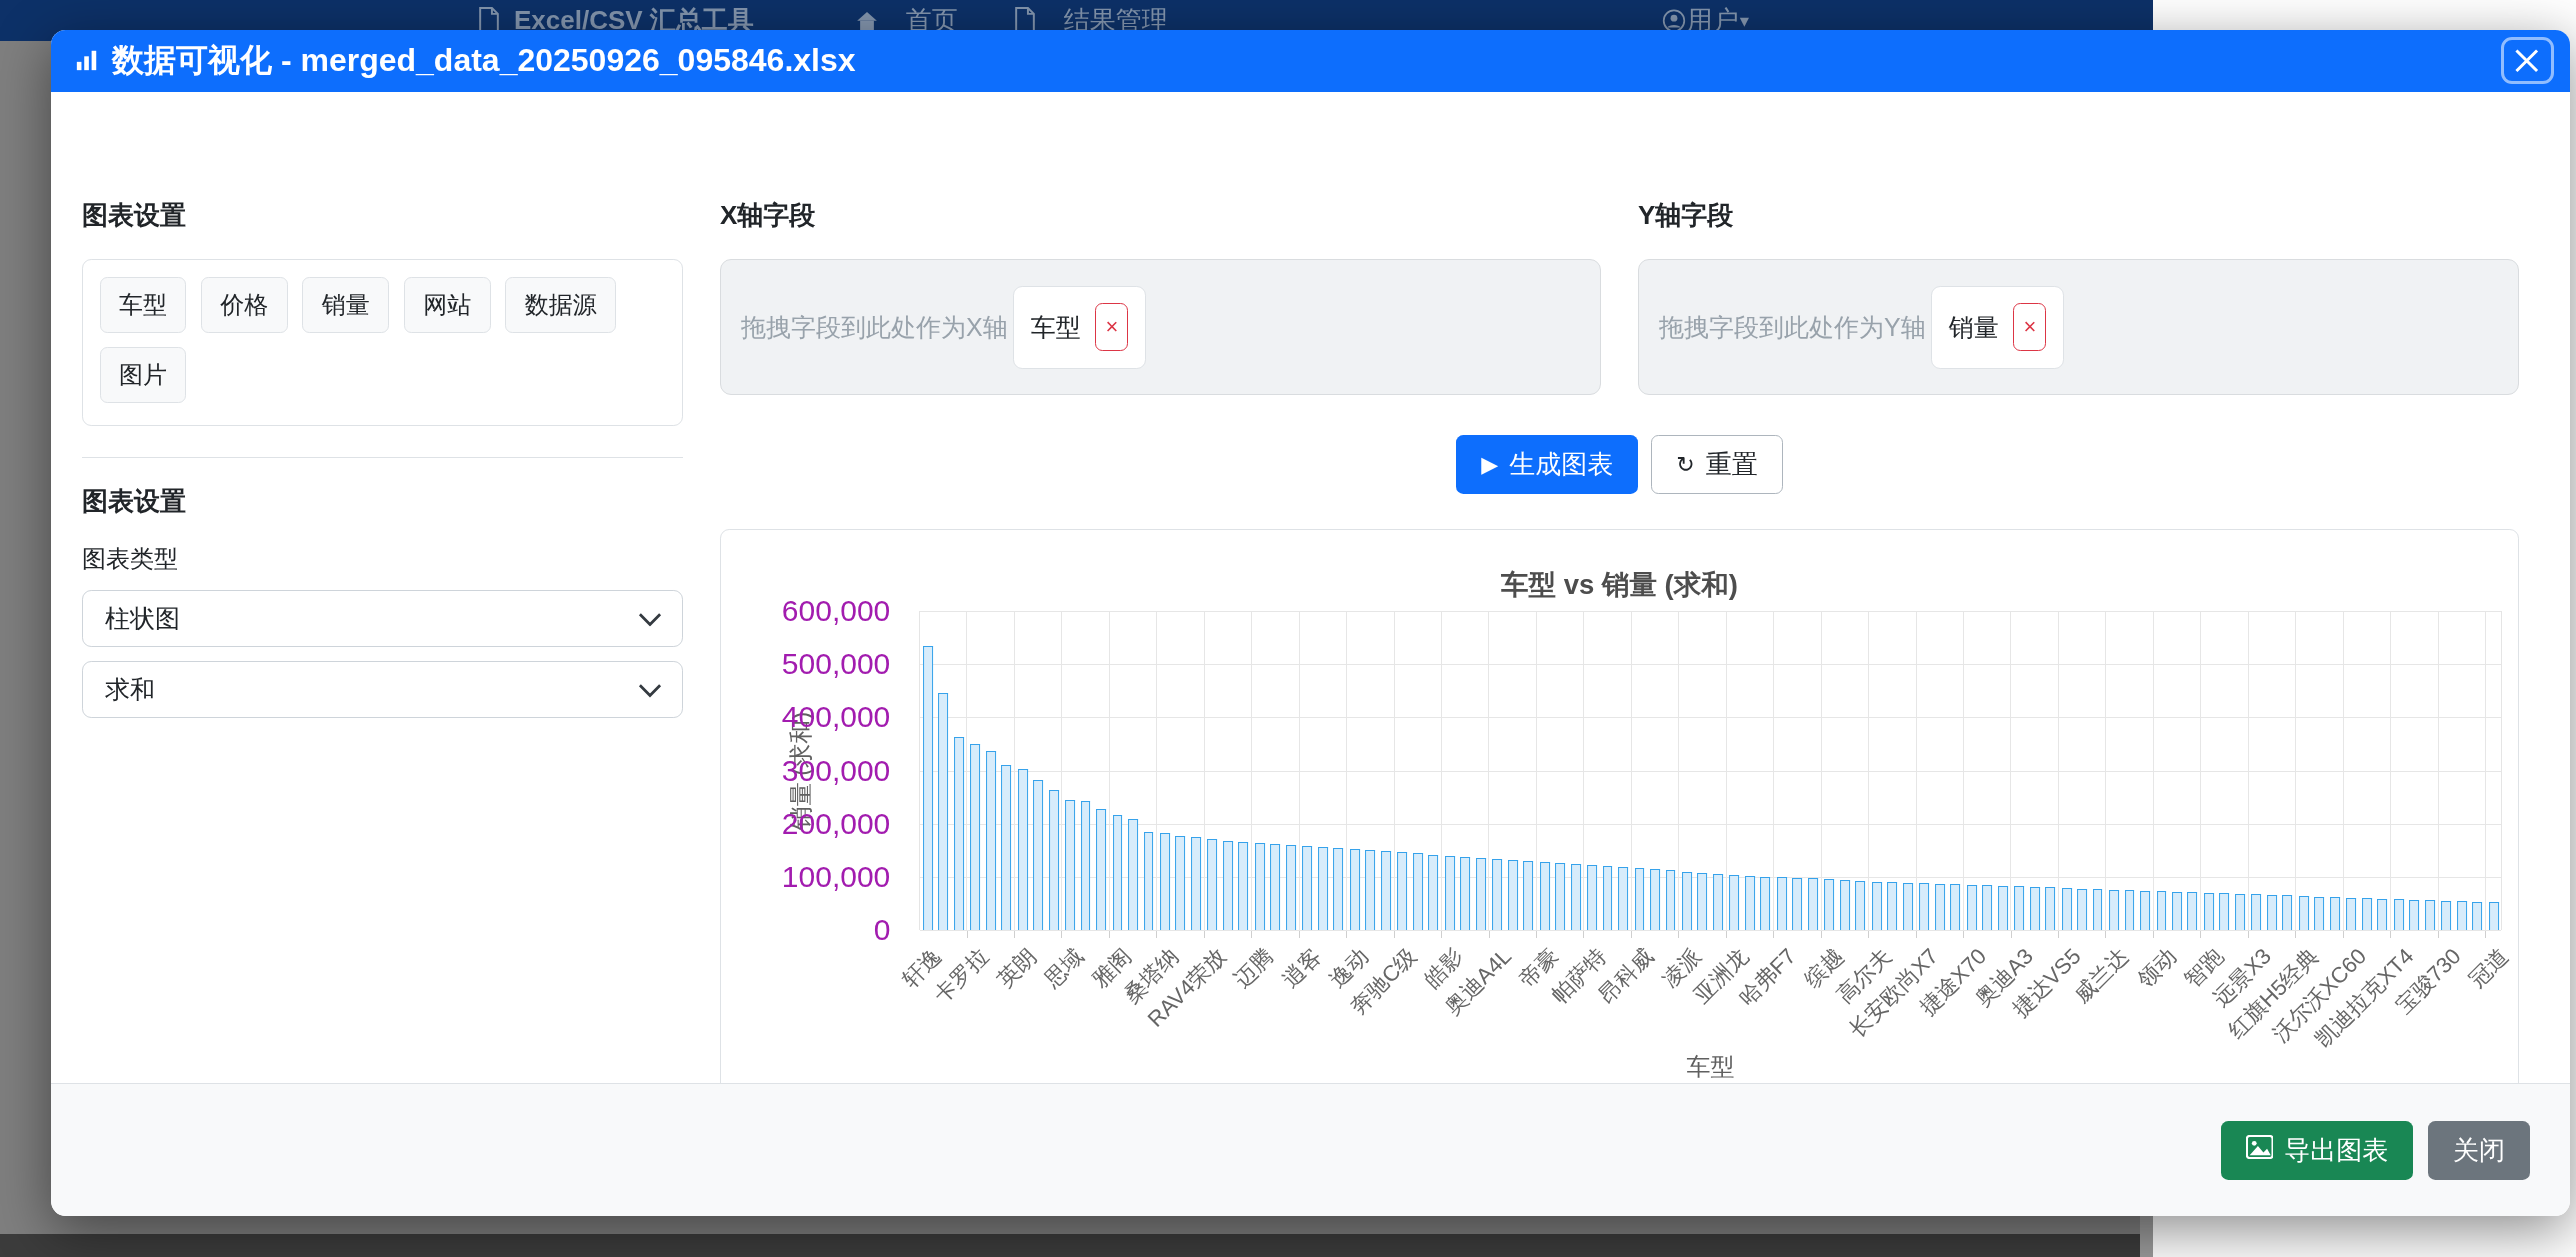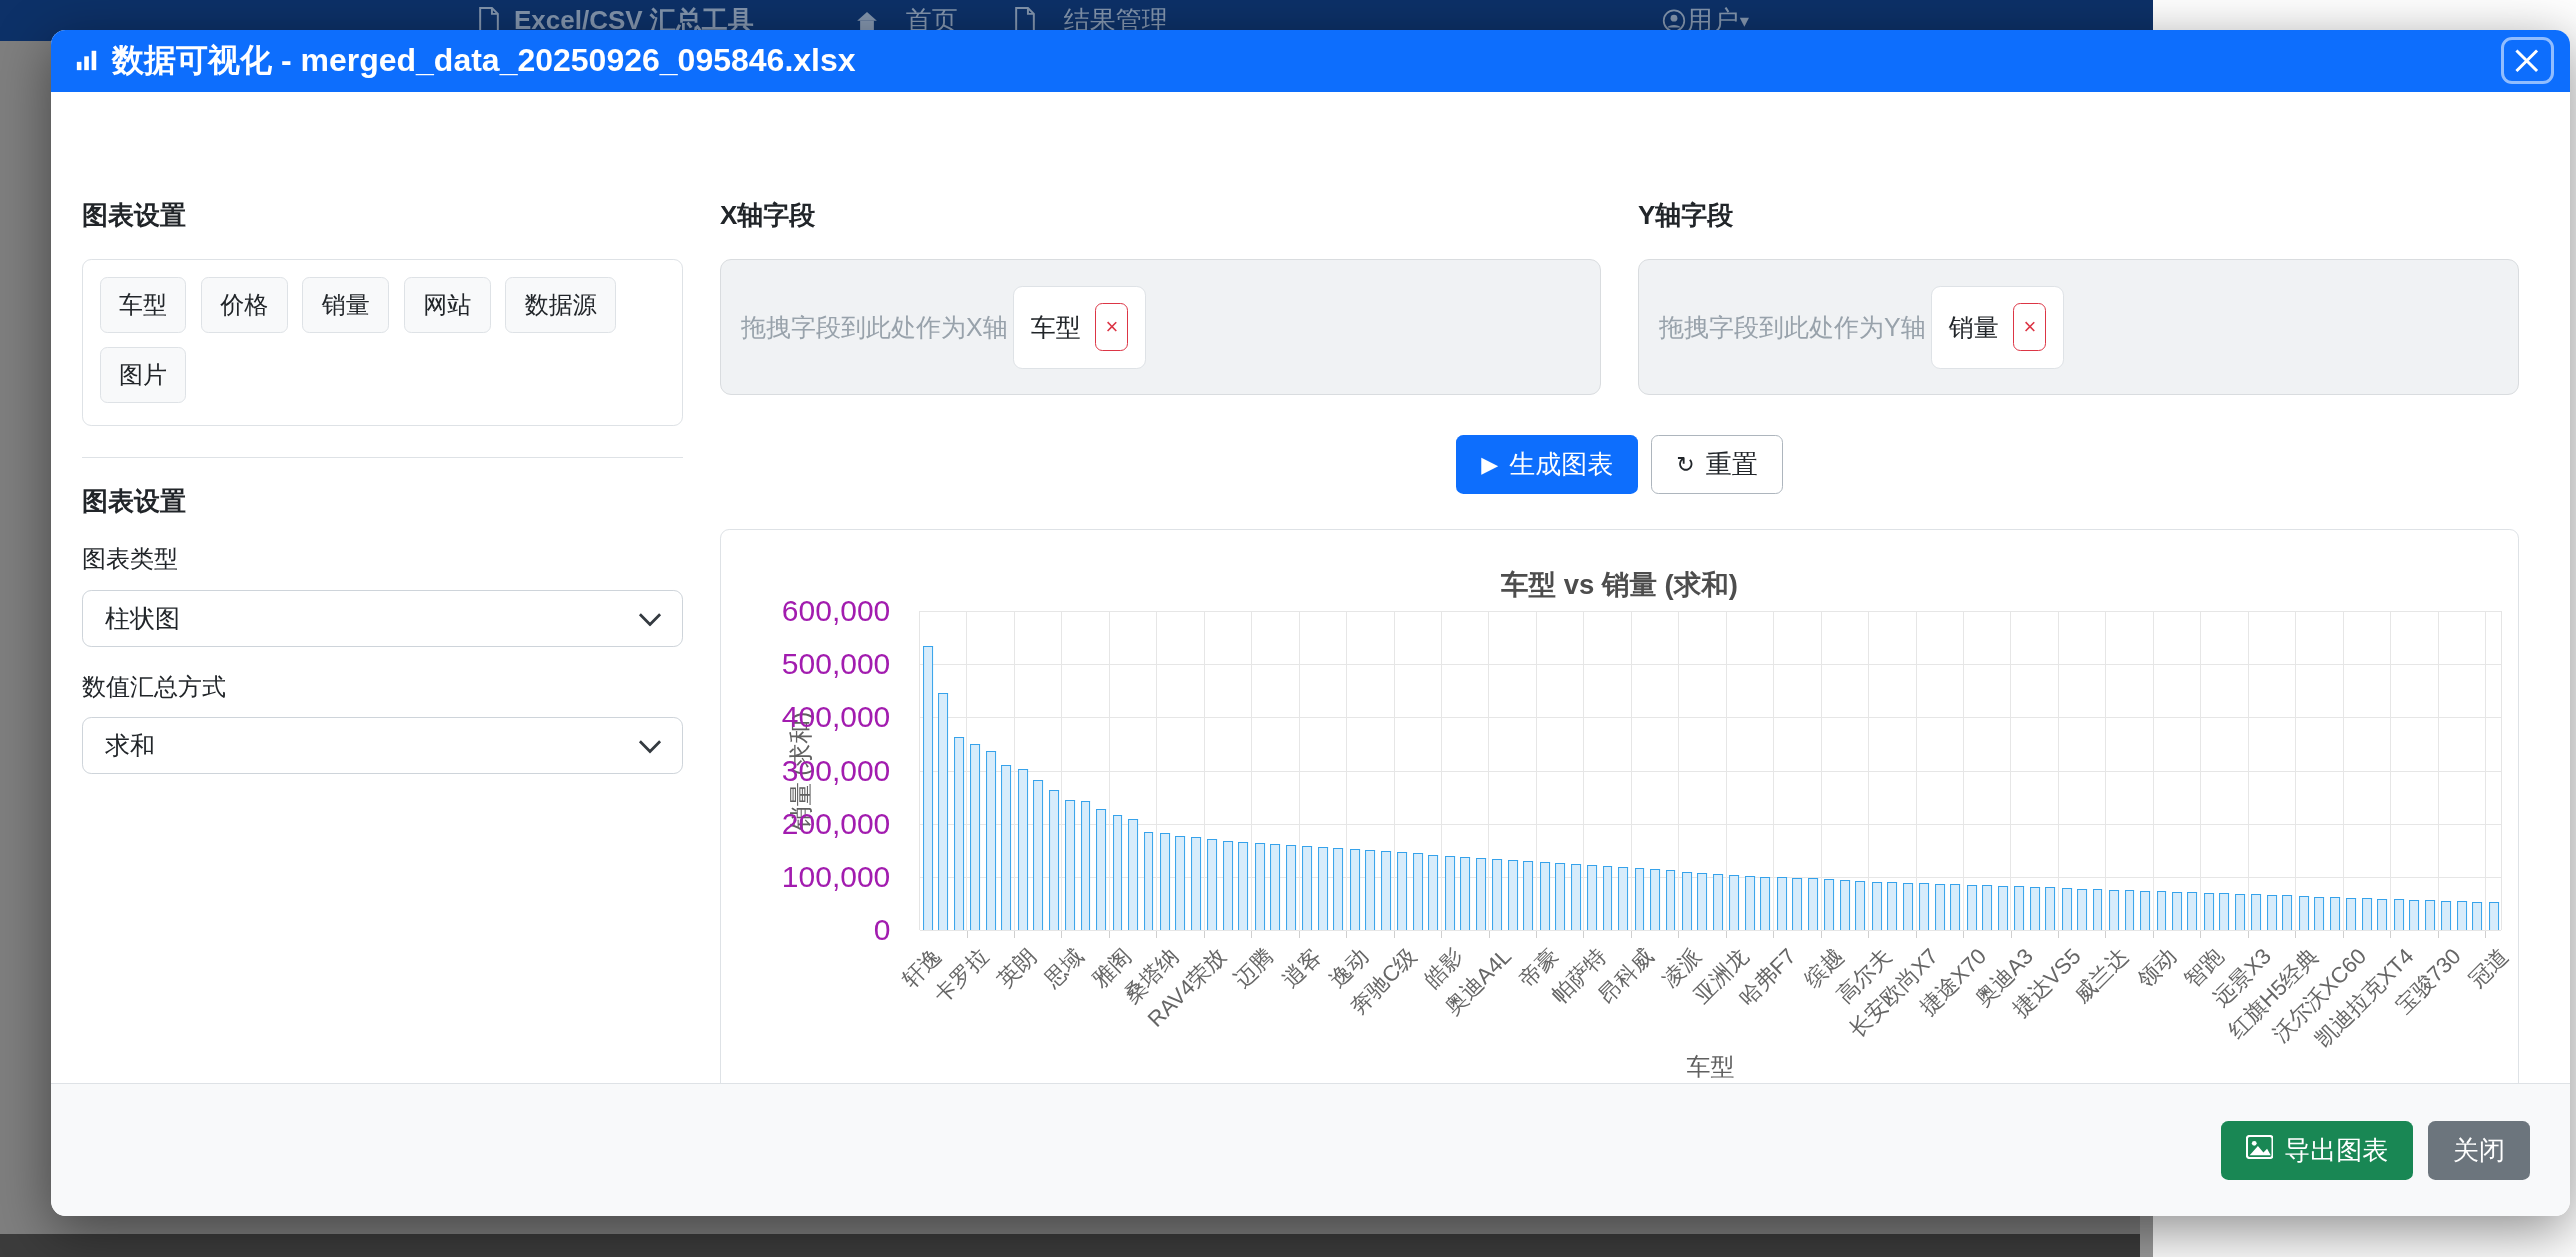--- a/index.html
+++ b/index.html
@@ -180,21 +180,20 @@
         <div class="h-bold">图表设置</div>
         <div class="lbl set-label">图表类型</div>
         <div class="select">
           <span>柱状图</span>
           <span class="chev">
             <svg width="24" height="14.7" viewBox="0 0 26 16">
                 <path d="M2 2 13 13 24 2" fill="none" stroke="#343a40" stroke-width="3"></path>
               </svg>
           </span>
         </div>
-        <div class="lbl set-label">数值汇总方式</div>
         <div class="select">
           <span>求和</span>
           <span class="chev">
             <svg width="24" height="14.7" viewBox="0 0 26 16">
                 <path d="M2 2 13 13 24 2" fill="none" stroke="#343a40" stroke-width="3"></path>
               </svg>
           </span>
         </div>
       </div>
 

